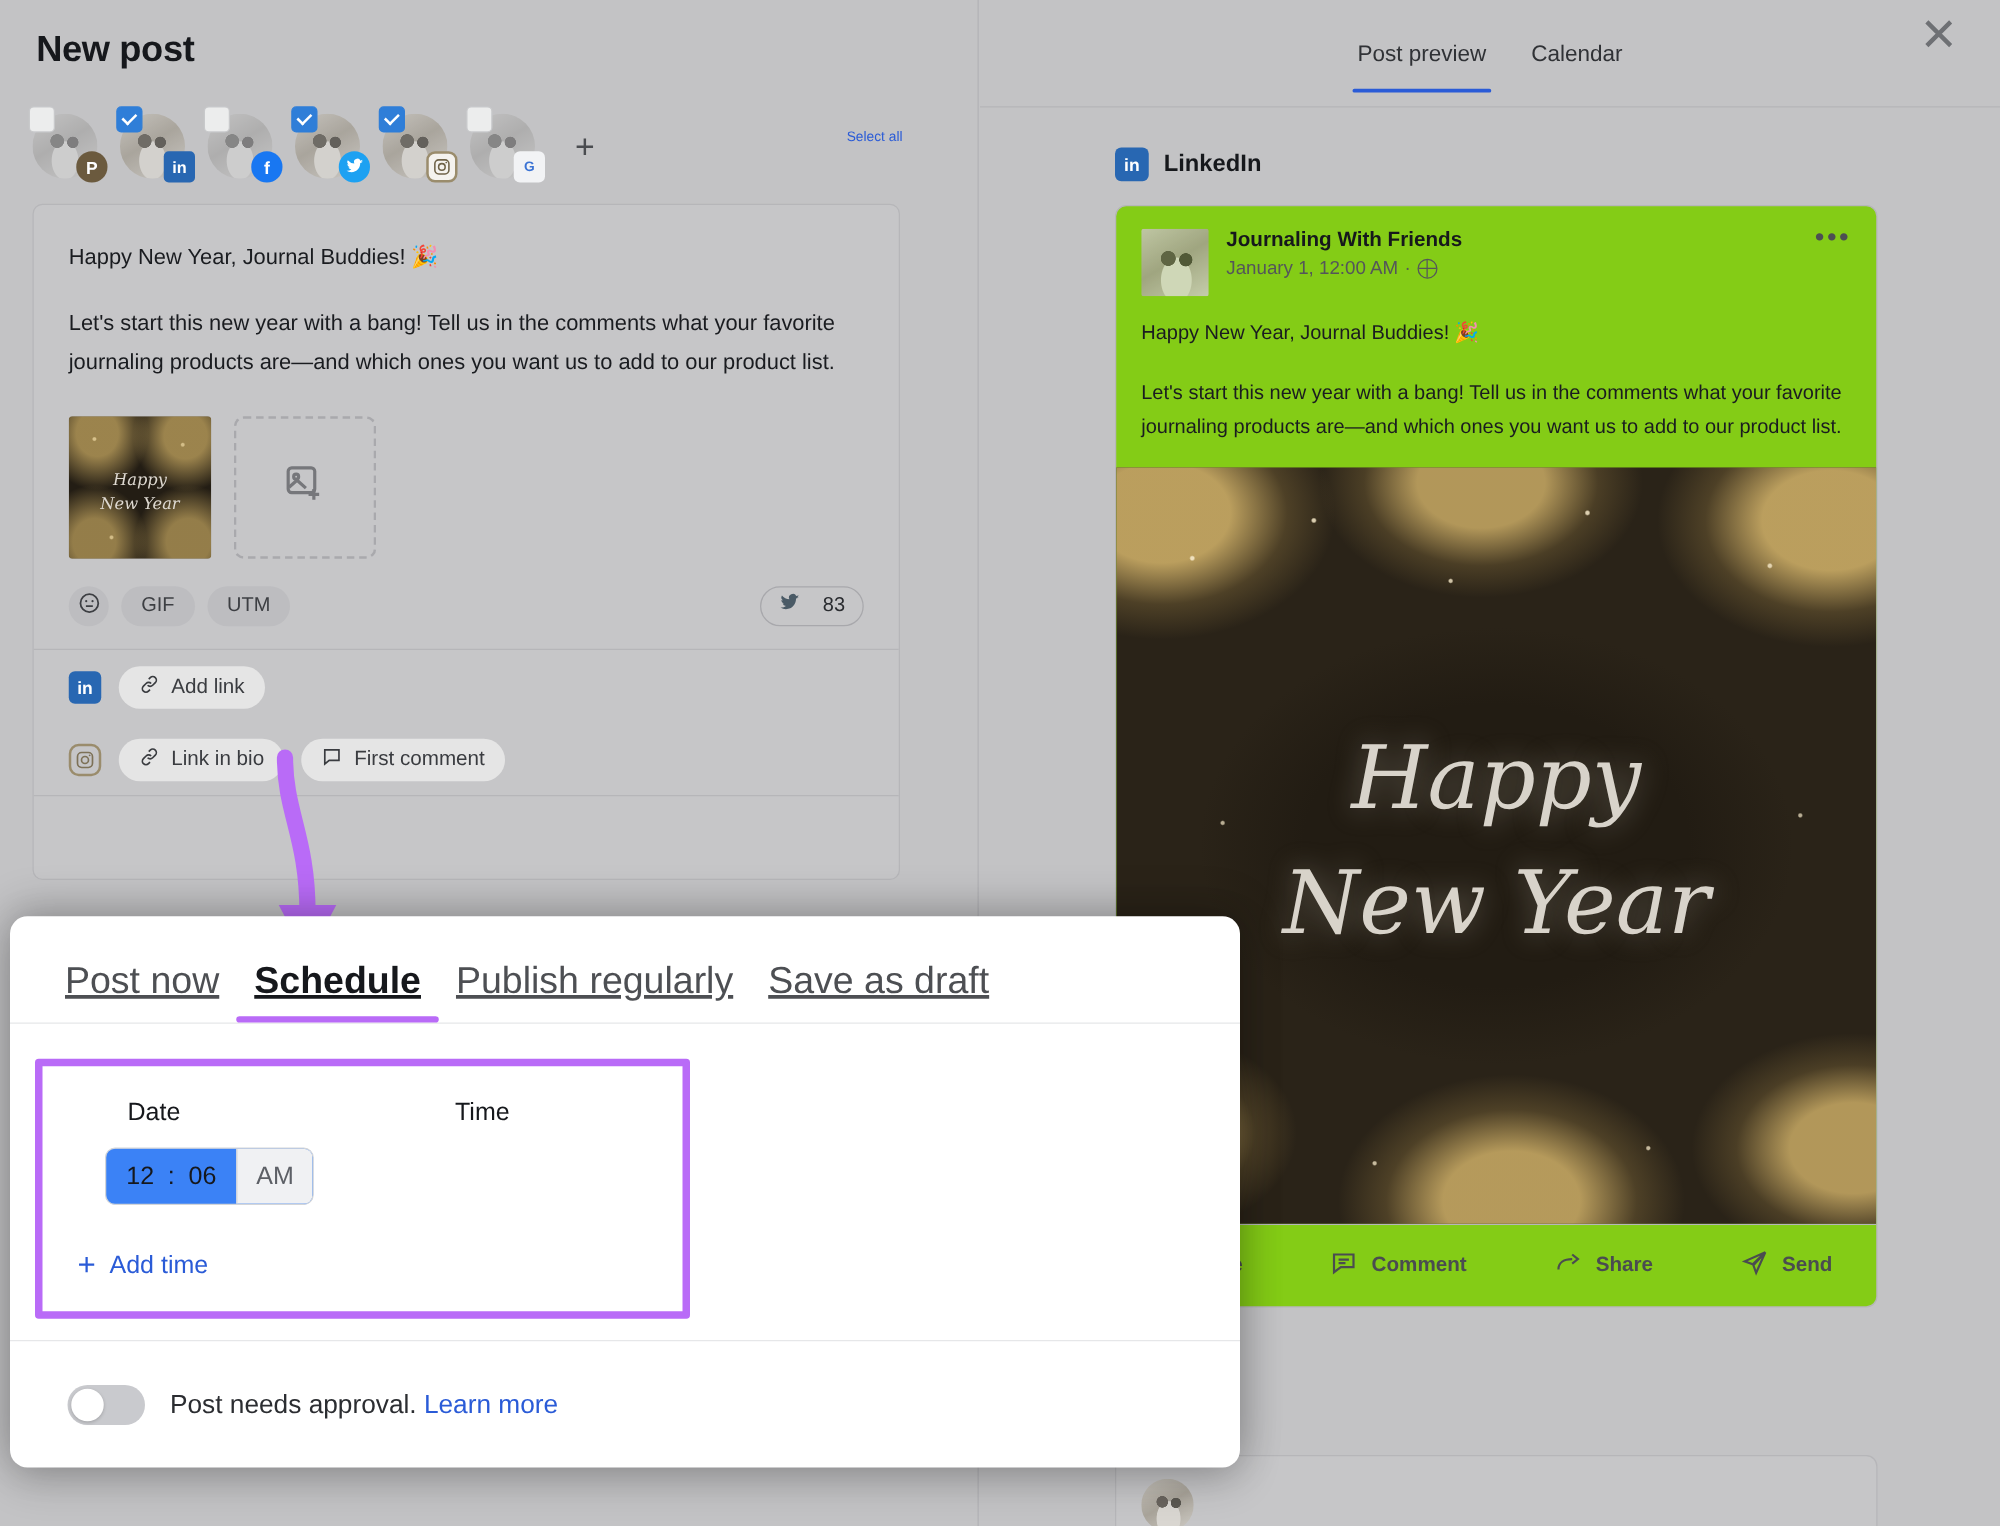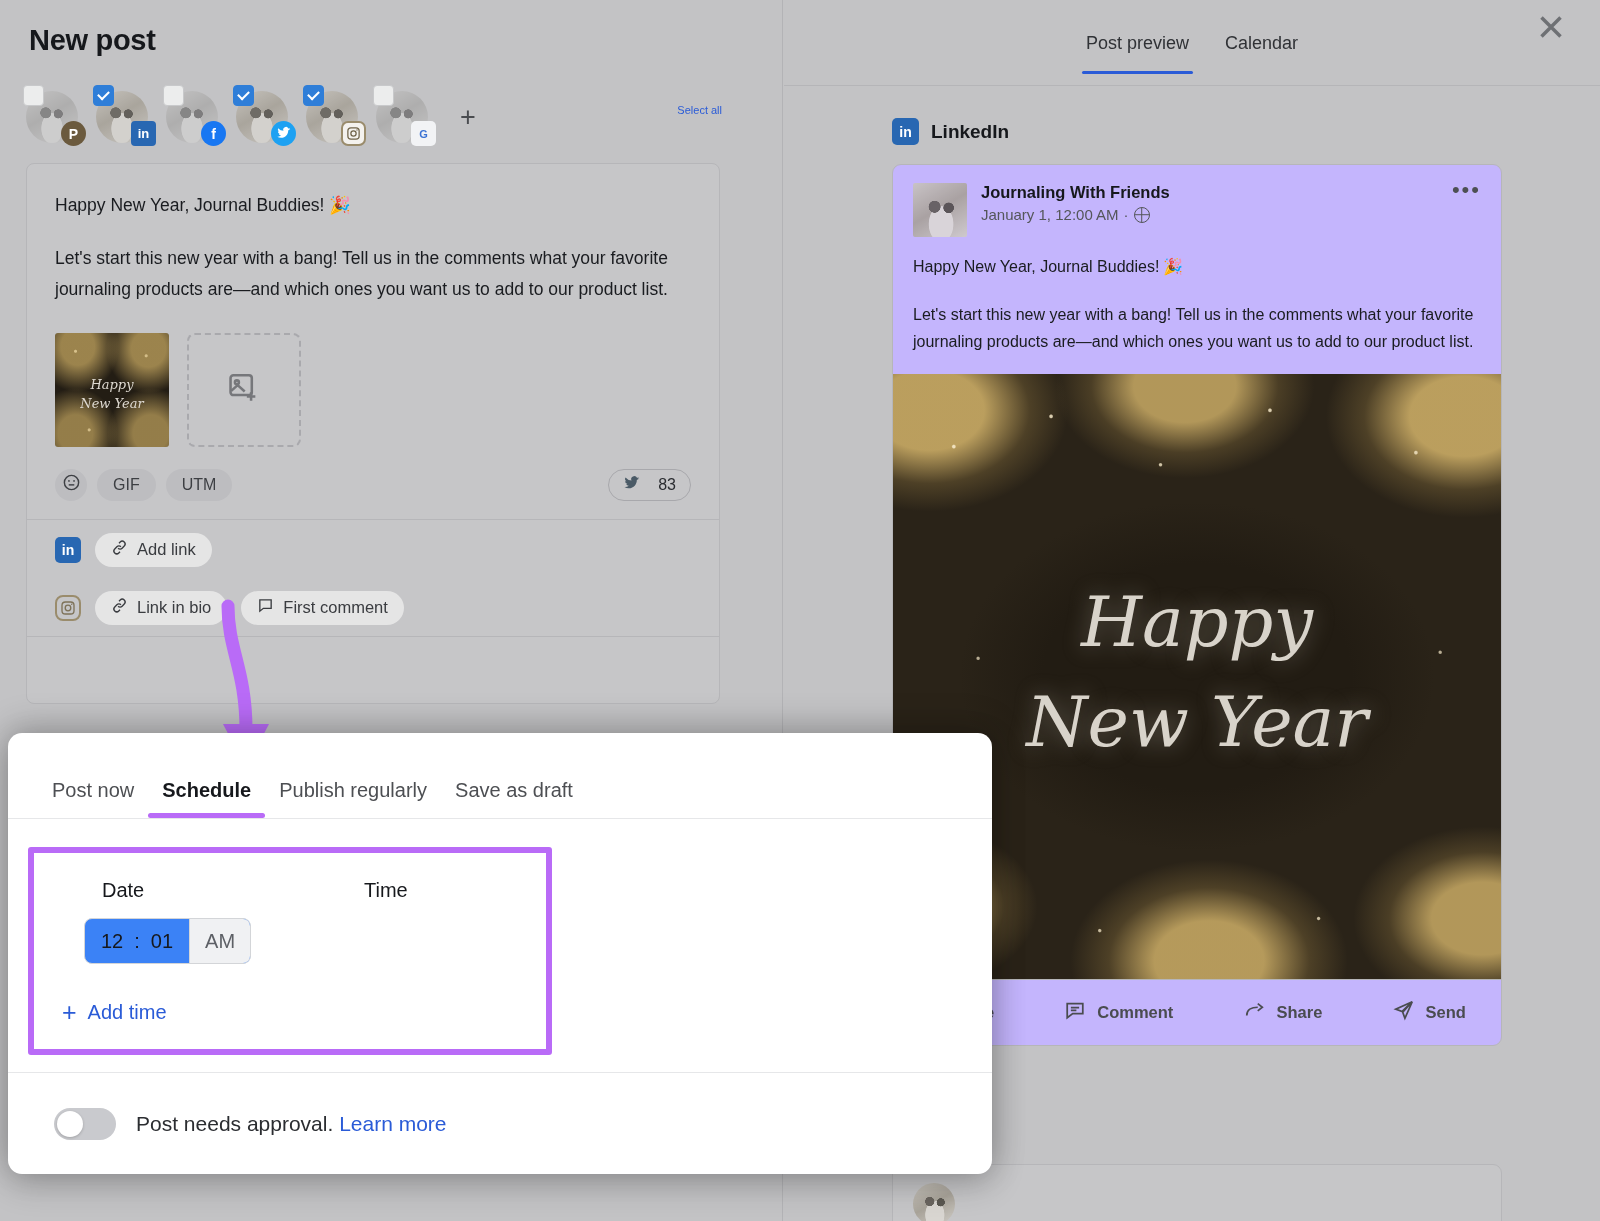--- a/index.html
+++ b/index.html
@@ -182,21 +182,21 @@
 
   .network-label {
     position: absolute; left: 108px; top: 118px;
     display: flex; align-items: center; gap: 12px;
     font-size: 19px; font-weight: bold; color: #16181c;
   }
   .network-label .net-icon { width: 27px; height: 27px; }
 
   .preview-card {
     position: absolute; left: 108px; top: 164px; width: 610px;
-    background: #c4b5fd; border: 1px solid #b6b6b9; border-radius: 9px;
+    background: #84cc16; border: 1px solid #b6b6b9; border-radius: 9px;
     overflow: hidden;
   }
   .pc-head { display: flex; align-items: flex-start; gap: 14px; padding: 18px 20px 10px 20px; }
   .pc-avatar {
     width: 54px; height: 54px; flex: 0 0 54px; border-radius: 2px;
     background:
       radial-gradient(circle at 40% 44%, #5a5347 0 13%, transparent 14%),
       radial-gradient(circle at 66% 46%, #4a4439 0 11%, transparent 12%),
       radial-gradient(ellipse at 52% 76%, #ded9d0 0 30%, transparent 32%),
       linear-gradient(150deg,#cbc5b8 0%, #a79e8d 48%, #d2cdc2 100%);
@@ -274,22 +274,23 @@
     box-shadow: 0 -6px 34px rgba(0,0,0,.22), 0 10px 34px rgba(0,0,0,.2);
     z-index: 50;
     overflow: hidden;
   }
   .modal-tabs {
     display: flex; align-items: flex-end; gap: 0;
     padding: 28px 44px 0 44px; height: 86px;
     border-bottom: 1px solid #e6e7e9;
   }
   .mtab {
-    font-size: 20px; color: #4d4f53; padding: 0 14px 16px 14px;
+    font-size: 30px; color: #4d4f53; padding: 0 14px 16px 14px;
     position: relative;
+    text-decoration: underline;
   }
   .mtab.active { color: #16181c; font-weight: bold; }
   .mtab.active::after {
     content: ""; position: absolute; left: 0; right: 0; bottom: 0;
     height: 5px; background: #b96bf7; border-radius: 3px;
   }
   .mtab:first-child { padding-left: 0; }
 
   .highlight-box {
     position: absolute; left: 20px; top: 114px; width: 524px; height: 208px;
@@ -613,21 +614,21 @@
           <div class="fl fl-date">Date</div>
           <div class="fl">Time</div>
         </div>
 
         <div class="inputs-row">
 
           <div class="time-input">
             <div class="time-nums">
               <span>12</span>
               <span>:</span>
-              <span>01</span>
+              <span>06</span>
             </div>
             <div class="time-ampm">AM</div>
           </div>
         </div>
 
         <div class="add-time">
           <span class="plus">+</span>
           <span>Add time</span>
         </div>
       </div>

